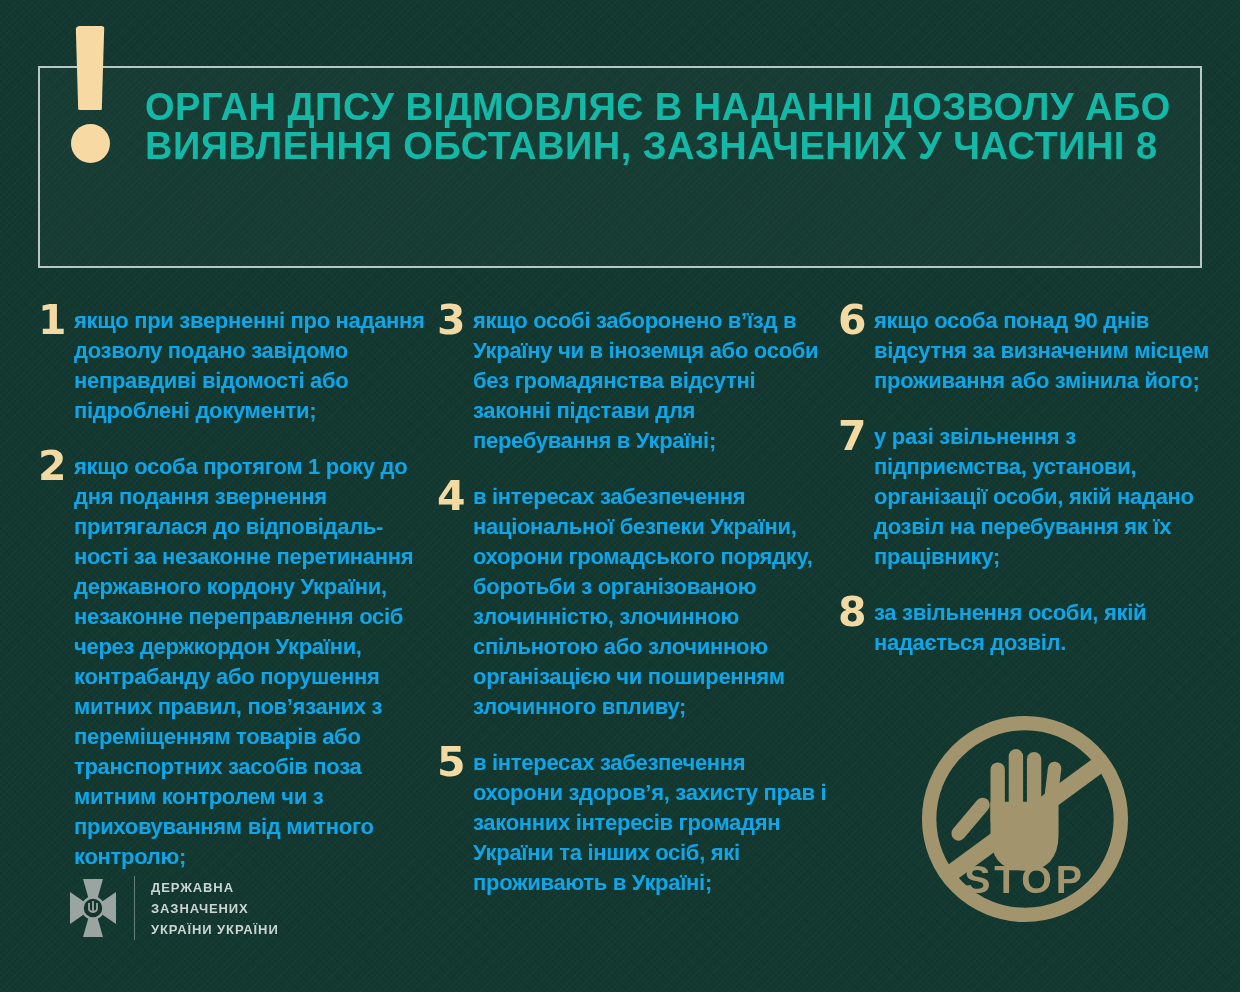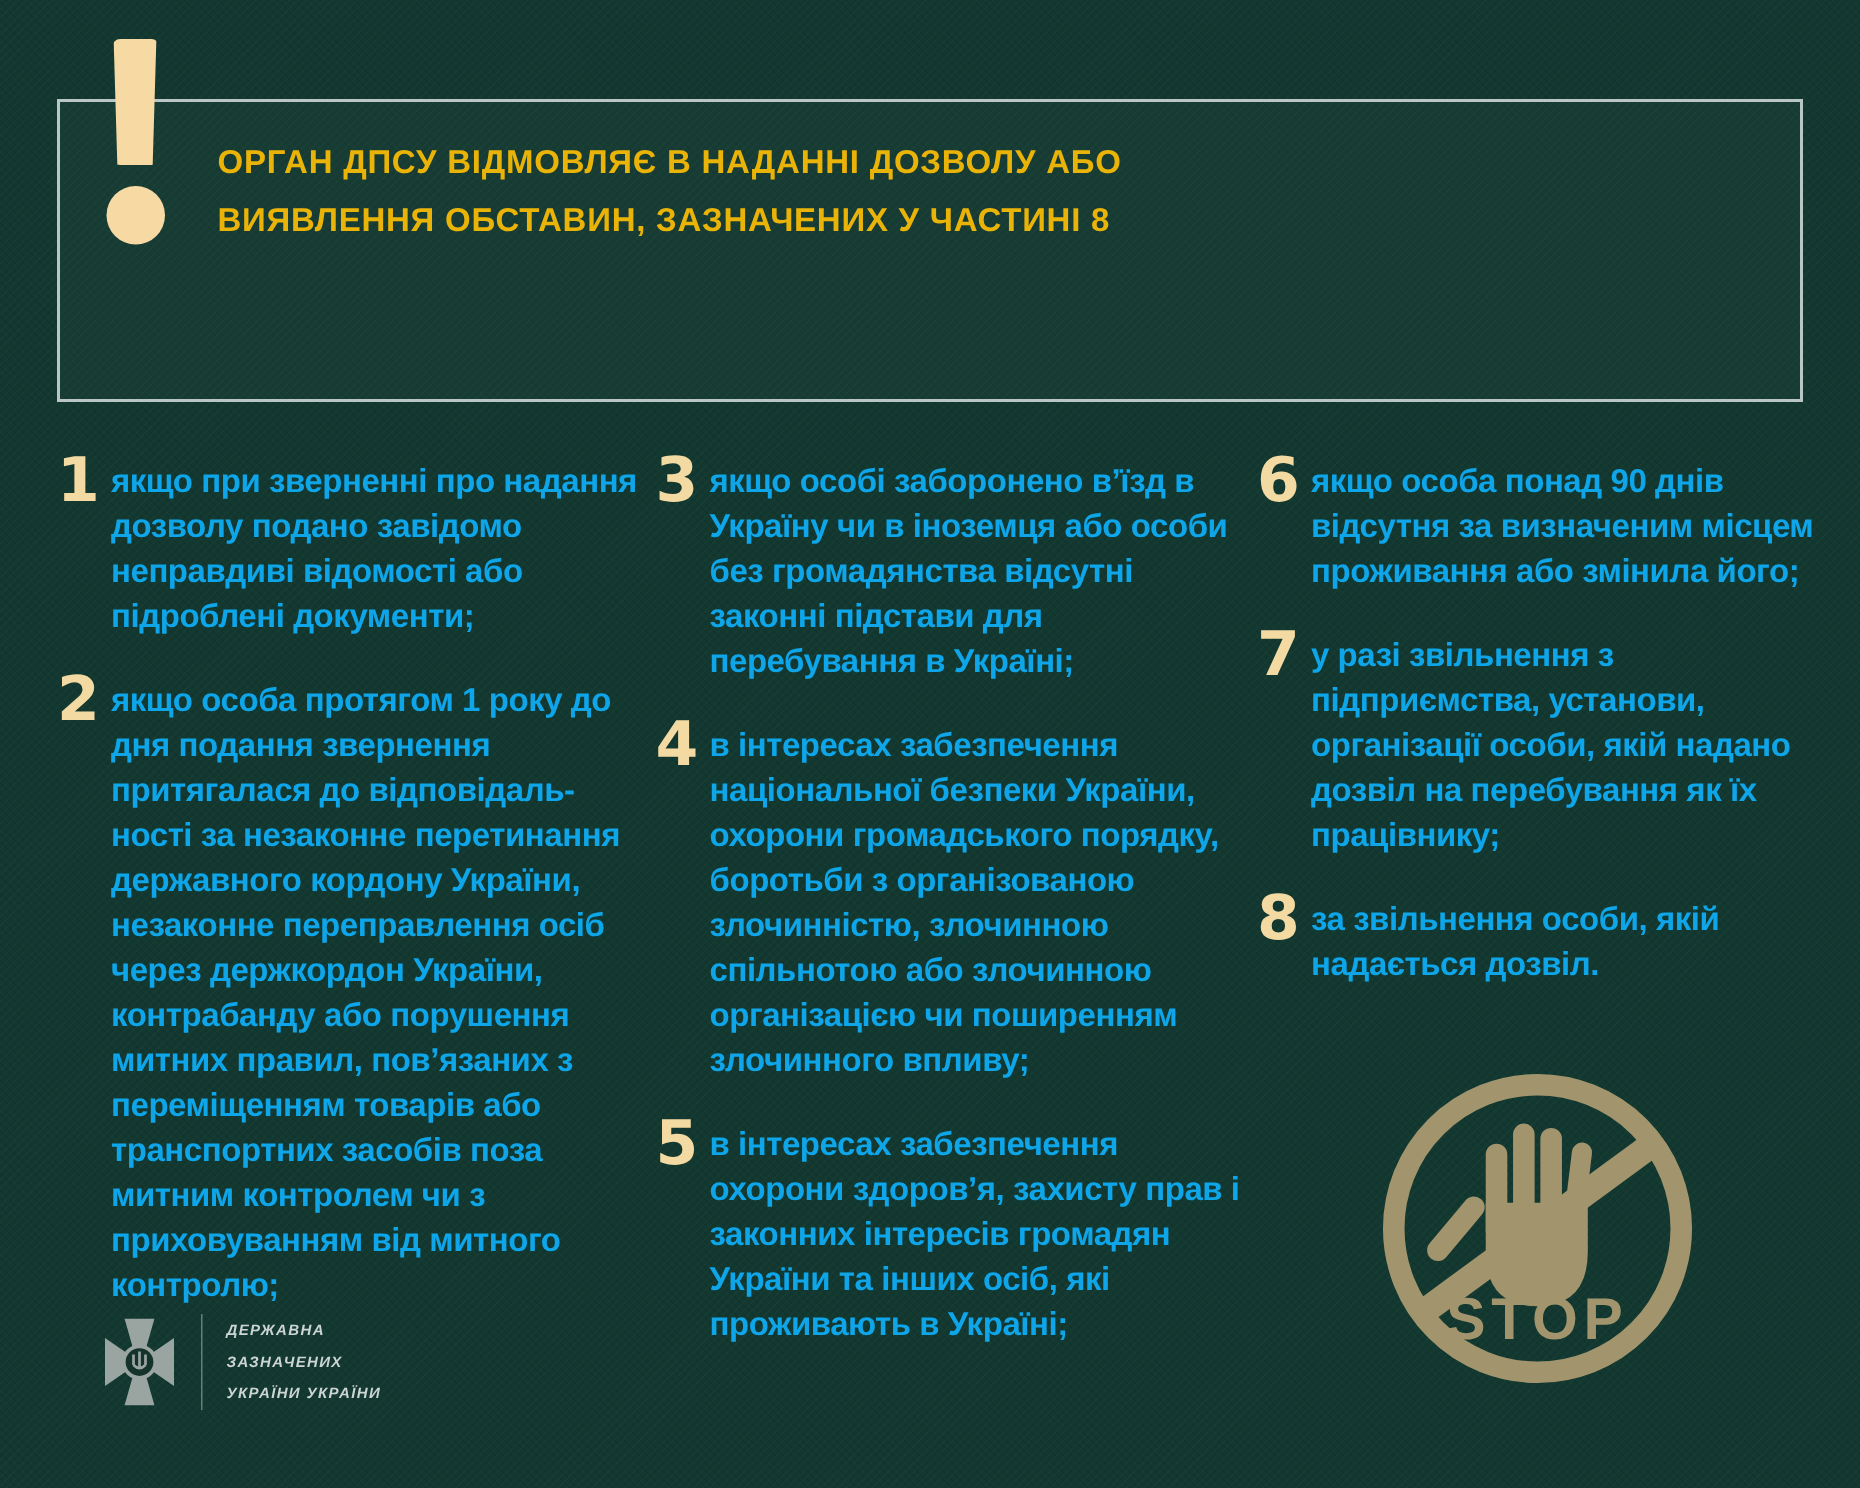--- a/index.html
+++ b/index.html
@@ -21,21 +21,21 @@
   }
   
   .header-box{
     position:absolute;left:38px;top:66px;width:1160px;height:198px;
     border:2px solid #B9C6C3;
     background:rgba(255,255,255,0.025);
     box-sizing:content-box;
   }
   .title{
     position:absolute;left:105px;top:20px;right:10px;
-    color:#eab308;font-weight:bold;font-size:22px;line-height:39px;
+    color:#14b8a6;font-weight:bold;font-size:38px;line-height:39px;
     letter-spacing:0.5px;
   }
   .exclaim{position:absolute;left:68px;top:26px;width:44px;height:150px;z-index:3;}
   .exclaim .bar{
     width:31px;height:84px;margin:0 auto;border-radius:5px;
     background:#F6D9A3;
     clip-path:polygon(4% 0,96% 0,88% 100%,12% 100%);
   }
   .exclaim .dot{
     width:39px;height:39px;border-radius:50%;background:#F6D9A3;
@@ -60,21 +60,21 @@
   
   .stop{position:absolute;left:910px;top:704px;width:230px;height:230px;}
   .stop text{
     font-family:"Liberation Sans",sans-serif;font-weight:bold;
     font-size:41px;letter-spacing:4px;
   }
   
   .logo{position:absolute;left:70px;top:876px;display:flex;align-items:center;}
   .logo .divider{width:1px;height:64px;background:rgba(205,216,211,0.45);margin:0 16px 0 18px;}
   .logo-text{
-    color:#CCD5D2;font-weight:bold;font-size:10px;line-height:21px;letter-spacing:0.9px;font-style:italic;
+    color:#CCD5D2;font-weight:bold;font-size:13px;line-height:21px;letter-spacing:0.9px;
   }
 </style>
 </head>
 <body>
 
 <div class="page">
 
   <div class="header-box">
     <div class="title">
       <div>ОРГАН ДПСУ ВІДМОВЛЯЄ В НАДАННІ ДОЗВОЛУ АБО</div>

